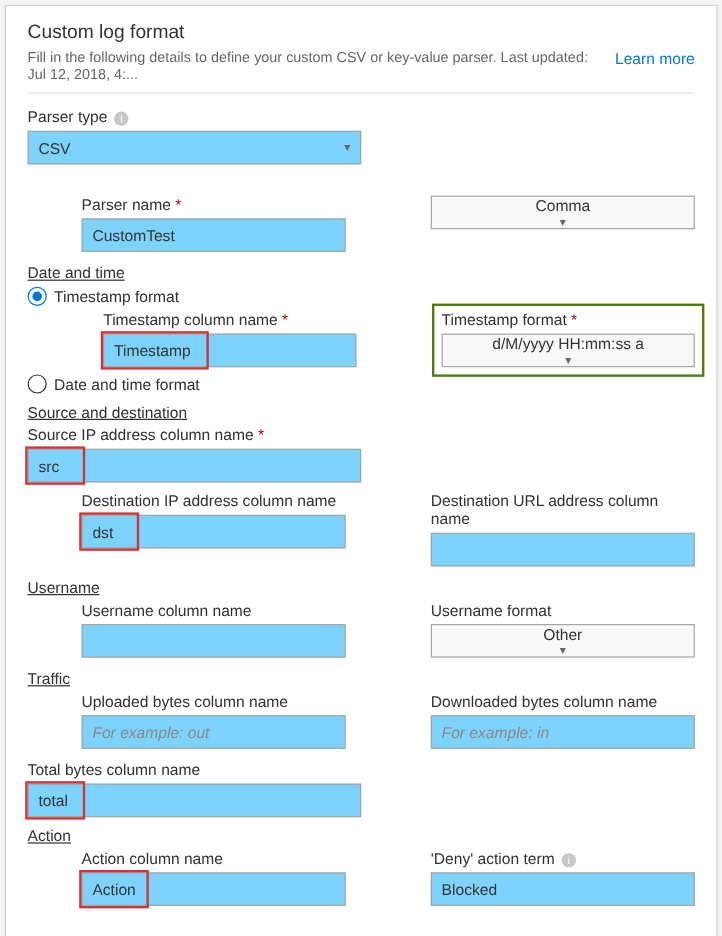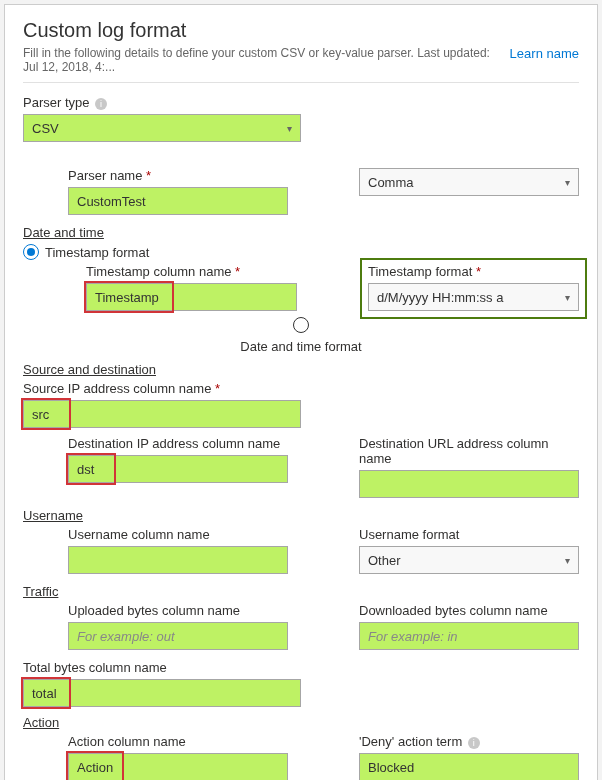--- a/index.html
+++ b/index.html
@@ -9,45 +9,45 @@
     color: #323130;
     background: #f3f3f3;
     padding: 4px;
   }
   .panel {
     width: 594px;
     background: #ffffff;
     border: 1px solid #ccc;
     padding: 14px 18px 18px 18px;
   }
-  .header h1 { font-size: 20px; font-weight: 400; color: #333; margin-bottom: 4px; }
+  .header h1 { font-size: 16px; font-weight: 400; color: #333; margin-bottom: 4px; }
   .header .sub { font-size: 12px; color: #666; display: flex; justify-content: space-between; align-items:flex-start; }
   .header .sub a { color: #0078d4; text-decoration: none; white-space: nowrap; margin-left: 10px;}
   .hr { border: none; border-top: 1px solid #e1e1e1; margin: 8px 0 12px 0; }
 
   .row { display: flex; gap: 26px; margin-bottom: 10px; }
   .col { flex: 1; min-width: 0; margin-left: 45px;}
   .col-half { width: 50%; }
 
   label.fld { display: block; font-size: 13px; color: #323130; margin-bottom: 4px; }
   label.fld .req { color: #a80000; }
   .info-icon {
     display:inline-block; width:12px; height:12px; border-radius:50%;
     background:#c8c8c8; color:#fff; font-size:9px; line-height:12px; text-align:center;
     font-style: normal; vertical-align: middle; margin-left:2px;
   }
   input[type=text], .select {
     width: 100%; height: 28px; border: 1px solid #a6a6a6;
     padding: 0 8px; font-size: 13px; font-family: inherit;
-    background: #bef264; color: #333;
+    background: #7dd3fc; color: #333;
   }
   input[type=text]::placeholder { color: #888; font-style: italic; }
   .select { position: relative; display:flex; align-items:center; justify-content:space-between; cursor:pointer;}
   .select .chev { color:#666; font-size:10px; }
-  .select.gray { background: #f8f8f8; }
+  .select.gray { background: #f8f8f8; flex-direction: column; }
 
   .section-title { font-size: 13px; color:#323130; margin: 8px 0 4px 0; text-decoration: underline; }
   .indent { padding-left: 18px; }
 
   .radio-row { display:flex; align-items:center; gap:6px; margin: 4px 0; }
   .radio { width:16px; height:16px; border:1px solid #333; border-radius:50%; display:inline-flex; align-items:center; justify-content:center; cursor:pointer;}
   .radio.checked::after { content:""; width:8px; height:8px; border-radius:50%; background:#0078d4; }
   .radio.checked { border-color:#0078d4; }
   .input-hl-partial { position: relative; }
   .input-hl-partial .hl-overlay {
@@ -63,21 +63,21 @@
 </style>
 </head>
 <body>
 
 <div class="panel">
 
   <div class="header">
     <h1>Custom log format</h1>
     <div class="sub">
       <span>Fill in the following details to define your custom CSV or key-value parser. Last updated: Jul 12, 2018, 4:...</span>
-      <a class="link">Learn name</a>
+      <a class="link">Learn more</a>
     </div>
   </div>
   <hr class="hr">
 
   <div class="col-half" style="margin-bottom:26px;">
     <label class="fld">
       <span>Parser type</span>
       <span class="info-icon">i</span>
     </label>
     <div class="select">
@@ -117,21 +117,21 @@
       <div style="border:2px solid #4d7c0f; padding:4px 6px 6px 6px; margin:-6px -8px -8px -8px;">
         <label class="fld"><span>Timestamp format</span> <span class="req">*</span></label>
         <div class="select gray">
           <span>d/M/yyyy HH:mm:ss a</span>
           <span class="chev">▾</span>
         </div>
       </div>
     </div>
   </div>
 
-  <div class="radio-row" style="margin-bottom:8px;flex-direction:column;">
+  <div class="radio-row" style="margin-bottom:8px;">
     <span class="radio"></span>
     <span>Date and time format</span>
   </div>
 
   <div class="section-title">Source and destination</div>
   <label class="fld"><span>Source IP address column name</span> <span class="req">*</span></label>
   <div class="input-hl-partial col-half" style="margin-bottom:8px;">
     <input type="text" value="src" style="">
     <div class="hl-overlay" style="left:-2px; top:-2px; width:50px; height:32px;"></div>
   </div>

